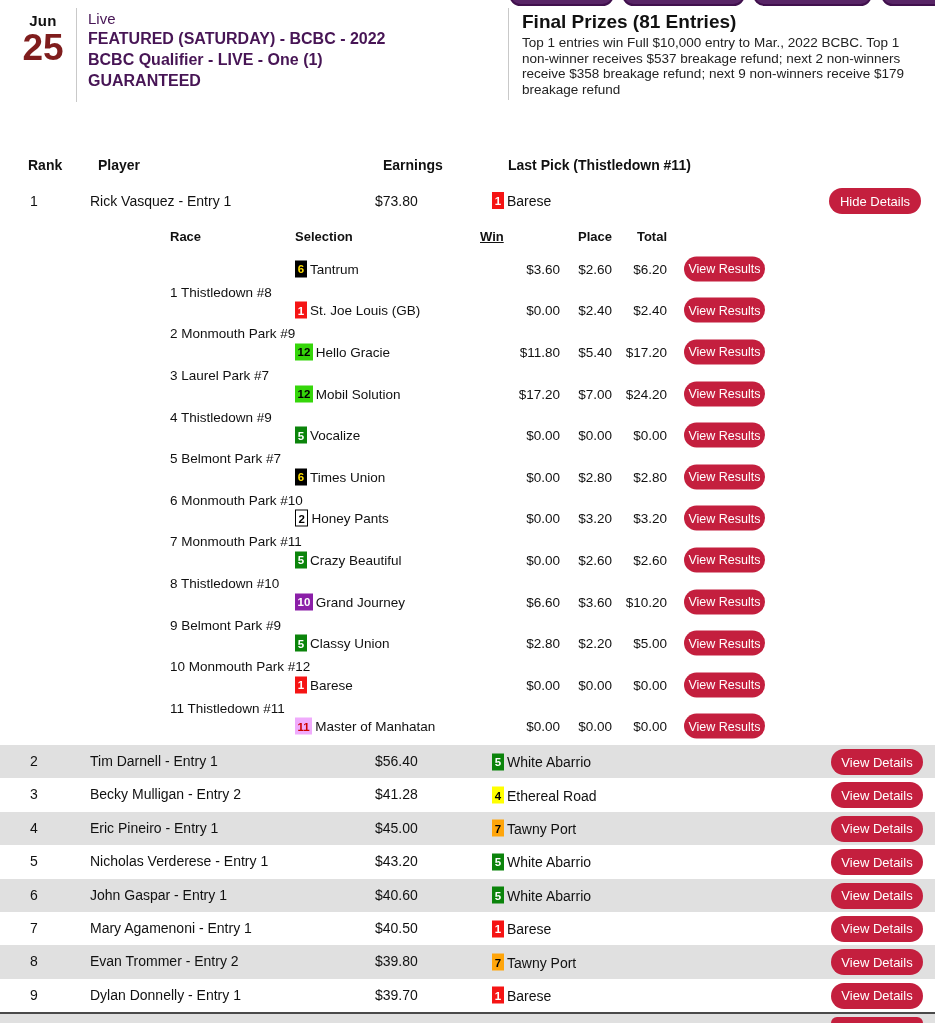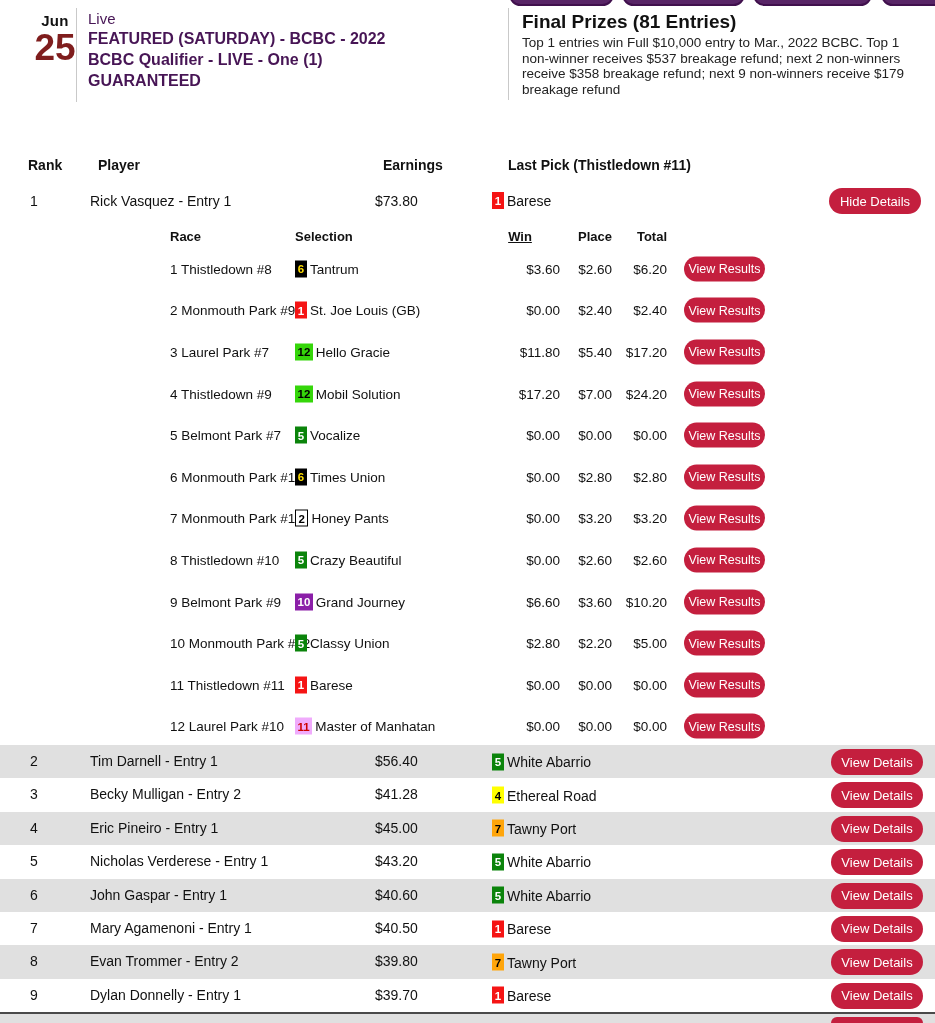--- a/index.html
+++ b/index.html
@@ -4,21 +4,21 @@
 <style>
   * { margin:0; padding:0; box-sizing:border-box; }
   body { background:#fff; font-family:"Liberation Sans", sans-serif; color:#111; }
   #app { position:relative; width:935px; height:1023px; background:#fff; overflow:hidden; }
 
   
   .top-tab { position:absolute; top:-17px; height:23px; border-radius:12px;
              background:#582566; border:2px solid #40104d; }
 
   
-  .date-block { position:absolute; left:26px; top:12px; width:58px; text-align:center; }
+  .date-block { position:absolute; left:14px; top:12px; width:58px; text-align:center; }
   .date-month { font-size:15px; font-weight:bold; color:#111; letter-spacing:.3px; }
   .date-day { font-size:37px; font-weight:bold; color:#7f1d1d; line-height:1.0; }
   .vdiv { position:absolute; width:1px; background:#c9c9c9; }
   #vdiv-date { left:76px; top:8px; height:94px; }
   #vdiv-prizes { left:508px; top:8px; height:92px; }
   .event-info { position:absolute; left:88px; top:10px; width:330px; }
   .live-label { font-size:15px; color:#471555; margin-bottom:1px; }
   .event-title { font-size:16px; line-height:21px; font-weight:bold; color:#471555; }
 
   .prizes { position:absolute; left:522px; top:11px; width:406px; }
@@ -53,26 +53,26 @@
   .badge { display:inline-flex; align-items:center; justify-content:center;
            min-width:12px; height:17px; padding:0 2.5px; font-size:11.5px;
            font-weight:bold; margin-right:3px; }
 
   
   .details { position:absolute; top:229px; left:0; width:935px; }
   .sub-header { position:relative; height:19px; font-size:13px; font-weight:bold; }
   .sub-header span { position:absolute; top:0; }
   .sh-race { left:170px; }
   .sh-sel { left:295px; }
-  .sh-win { left:480px; width:80px; text-align:center;text-decoration:underline; }
+  .sh-win { left:480px; width:80px; text-align:left;text-decoration:underline; }
   .sh-place { left:560px; width:52px; text-align:right; }
   .sh-total { left:612px; width:55px; text-align:right; }
   .sub-row { position:relative; height:41.6px; }
   .sub-row > span { position:absolute; top:50%; transform:translateY(-50%); font-size:13.5px; }
-  .s-race { left:170px; }
+  .s-race { left:170px;margin-top:23px; }
   .s-sel { left:295px; display:flex; align-items:center; }
   .s-win { left:480px; width:80px; text-align:right; }
   .s-place { left:560px; width:52px; text-align:right; }
   .s-total { left:612px; width:55px; text-align:right; }
   .s-btn { position:absolute; left:684px; top:50%; transform:translateY(-50%);
            width:81px; height:25px; border-radius:12.5px; background:#c41f3e; border:none;
            color:#fff; font-size:12.5px; font-family:"Liberation Sans", sans-serif; cursor:pointer; }
 
   
   .lower-rows { position:absolute; top:745px; left:0; width:935px; }

